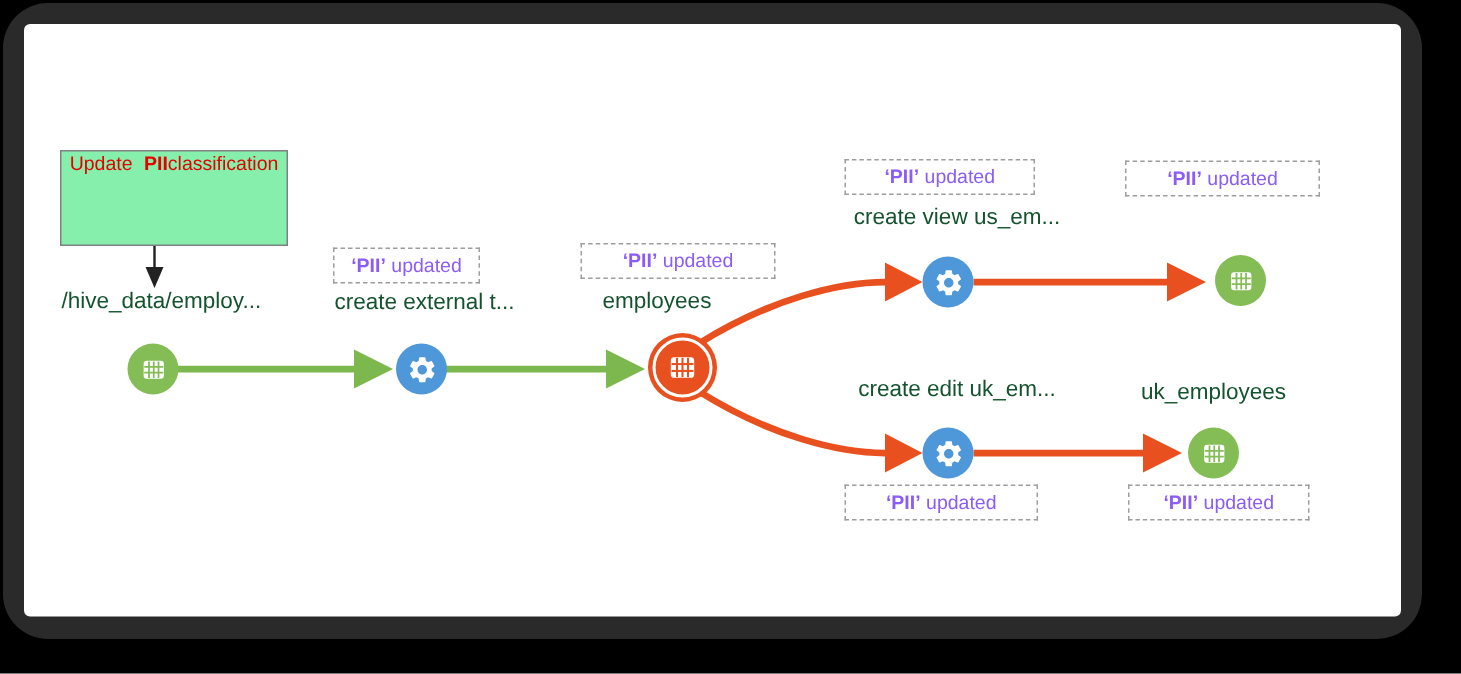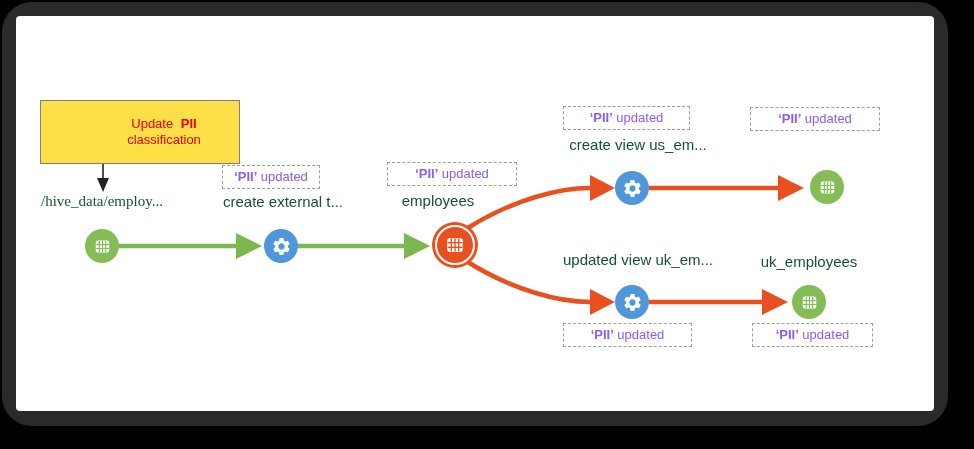--- a/index.html
+++ b/index.html
@@ -33,34 +33,34 @@
   .node.green{background:#84bd56;}
   .node.blue{background:#4e97d8;}
   .node.orange{background:#e8511f;}
   .node .ring{position:absolute;inset:3px;border:2px solid #fff;border-radius:50%;}
   .node .icon{position:relative;display:flex;line-height:0;}
 
   .nlabel{
     position:absolute;text-align:center;color:#14532d;
     font-size:15px;line-height:16px;white-space:nowrap;
   }
-  .nlabel.left{text-align:left;font-family:Liberation Serif, serif;}
+  .nlabel.left{text-align:left;}
 
   .badge{
     position:absolute;border:1px dashed #9e9e9e;background:#fff;
     color:#8b5cf6;font-size:13px;line-height:16px;text-align:center;
     padding:3px 4px;box-sizing:border-box;white-space:nowrap;
   }
   .badge .q{font-weight:bold;}
 
   .callout{
     position:absolute;left:24px;top:84px;width:150px;height:62px;
-    border:1.5px solid #808080;background:#fde047;color:#e60000;
+    border:1.5px solid #808080;background:#86efac;color:#e60000;
     font-size:13px;line-height:16px;text-align:center;
-    display:flex;flex-direction:column;justify-content:center;padding-left:48px;
+    display:flex;flex-direction:row;justify-content:center;
   }
   .callout b{margin-left:4px;}
 </style>
 </head>
 <body>
 
 <div class="frame"></div>
 <div class="canvas">
 
   <svg class="edges" viewBox="0 0 918 395" width="918" height="395">
@@ -90,21 +90,21 @@
   <div class="badge" style="left:371px;top:146px;width:130px"><span class="q">‘PII’</span><span> updated</span></div>
   <div class="badge" style="left:547px;top:90px;width:127px"><span class="q">‘PII’</span><span> updated</span></div>
   <div class="badge" style="left:734px;top:91px;width:130px"><span class="q">‘PII’</span><span> updated</span></div>
   <div class="badge" style="left:547px;top:307px;width:129px"><span class="q">‘PII’</span><span> updated</span></div>
   <div class="badge" style="left:736px;top:307px;width:121px"><span class="q">‘PII’</span><span> updated</span></div>
 
   <div class="nlabel left" style="left:25px;top:177px;width:160px">/hive_data/employ...</div>
   <div class="nlabel" style="left:182px;top:178px;width:170px">create external t...</div>
   <div class="nlabel" style="left:352px;top:177px;width:140px">employees</div>
   <div class="nlabel" style="left:537px;top:121px;width:170px">create view us_em...</div>
-  <div class="nlabel" style="left:537px;top:236px;width:170px">updated view uk_em...</div>
+  <div class="nlabel" style="left:537px;top:236px;width:170px">create edit uk_em...</div>
   <div class="nlabel" style="left:723px;top:238px;width:140px">uk_employees</div>
 
   <div class="node small green" style="left:86px;top:230px">
     <span class="icon">
       <svg width="19" height="19" viewBox="0 0 24 24">
           <rect x="3.5" y="4.5" width="17" height="15" rx="2.5" fill="#fff"></rect>
           <g stroke="#84bd56" stroke-width="1.5">
             <line x1="8" y1="5" x2="8" y2="19"></line>
             <line x1="12" y1="5" x2="12" y2="19"></line>
             <line x1="16" y1="5" x2="16" y2="19"></line>

